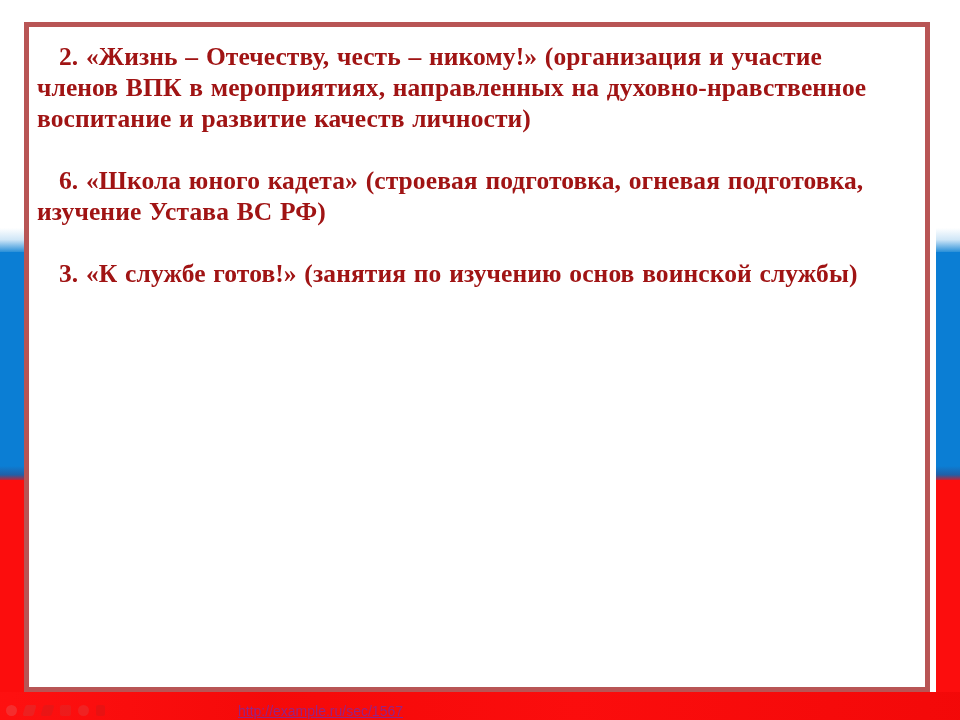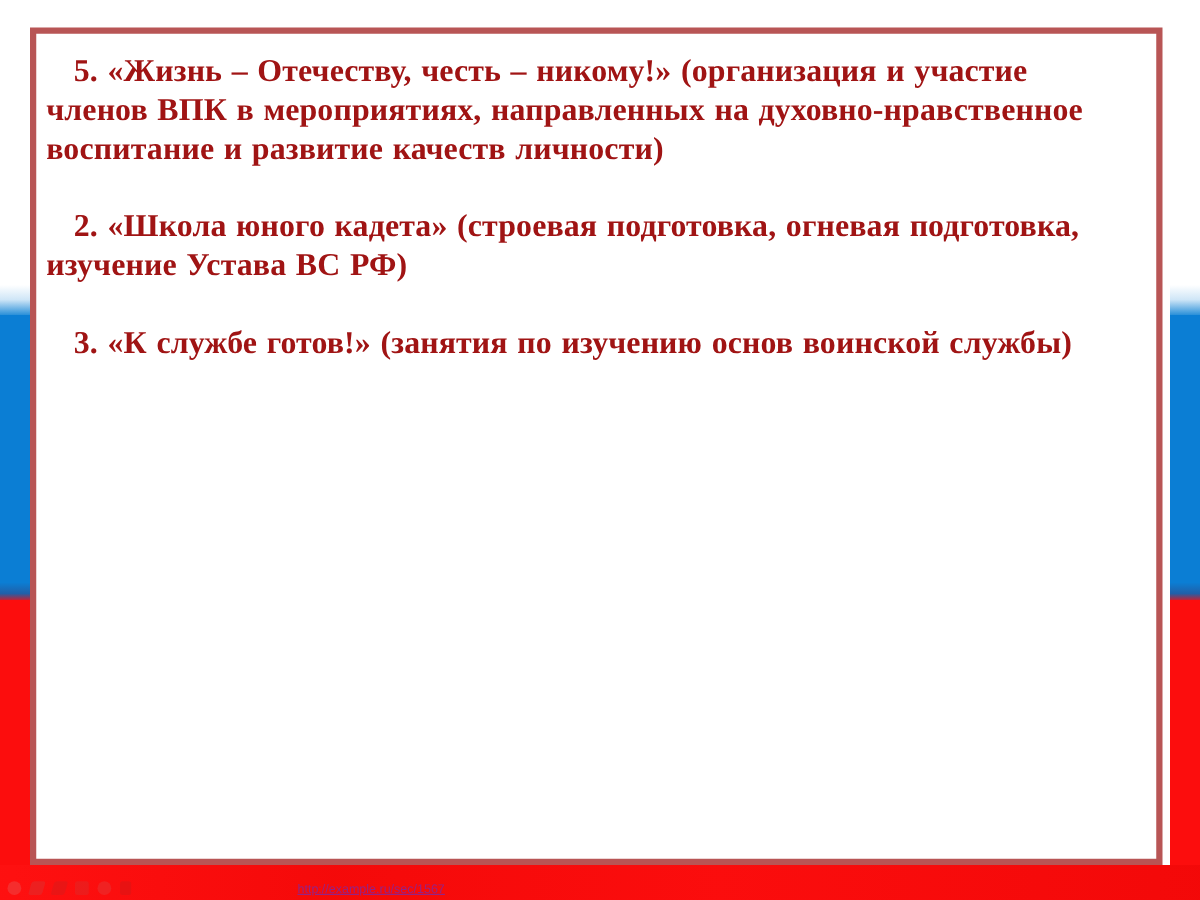--- a/index.html
+++ b/index.html
@@ -108,21 +108,21 @@
   .ghost.g5 { border-radius: 50%; background: #e04040; }
   .ghost.g6 { background: #cd1a1a; width: 9px; }
 
   
   .footer-link {
     position: absolute;
     bottom: 3px;
     left: 238px;
     z-index: 4;
     font-family: "Liberation Sans", sans-serif;
-    font-size: 10px;
+    font-size: 14px;
     line-height: 11px;
     color: #7a2aa8;
     text-decoration: underline;
     white-space: nowrap;
     opacity: .78;
     filter: blur(0.45px);
   }
 
   
   .content-frame {
@@ -195,23 +195,23 @@
     <span class="ghost g4"></span>
     <span class="ghost g5"></span>
     <span class="ghost g6"></span>
   </div>
 
   <a class="footer-link" href="#">http://example.ru/sec/1567</a>
 
   <div class="content-frame">
     <div class="text-body">
 
-      <p class="para p1">5. «Жизнь – Отечеству,  честь – никому!» (организация и участие членов ВПК в мероприятиях, направленных на духовно-нравственное  воспитание и развитие качеств личности)</p>
-
-      <p class="para p2">2. «Школа юного кадета» (строевая подготовка, огневая подготовка, изучение  Устава ВС РФ)</p>
+      <p class="para p1">2. «Жизнь – Отечеству,  честь – никому!» (организация и участие членов ВПК в мероприятиях, направленных на духовно-нравственное  воспитание и развитие качеств личности)</p>
+
+      <p class="para p2">6. «Школа юного кадета» (строевая подготовка, огневая подготовка, изучение  Устава ВС РФ)</p>
 
       <p class="para p3">3. «К службе готов!» (занятия по изучению  основ воинской службы)</p>
 
 
 
     </div>
   </div>
 
 </div>
 

